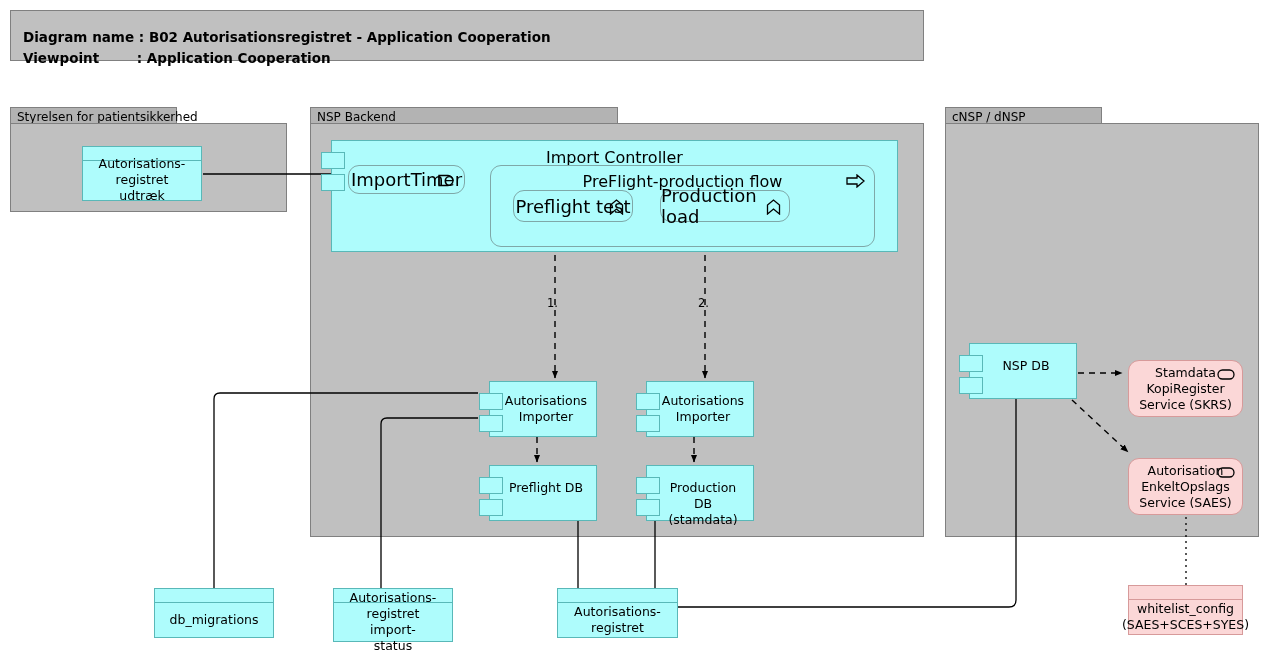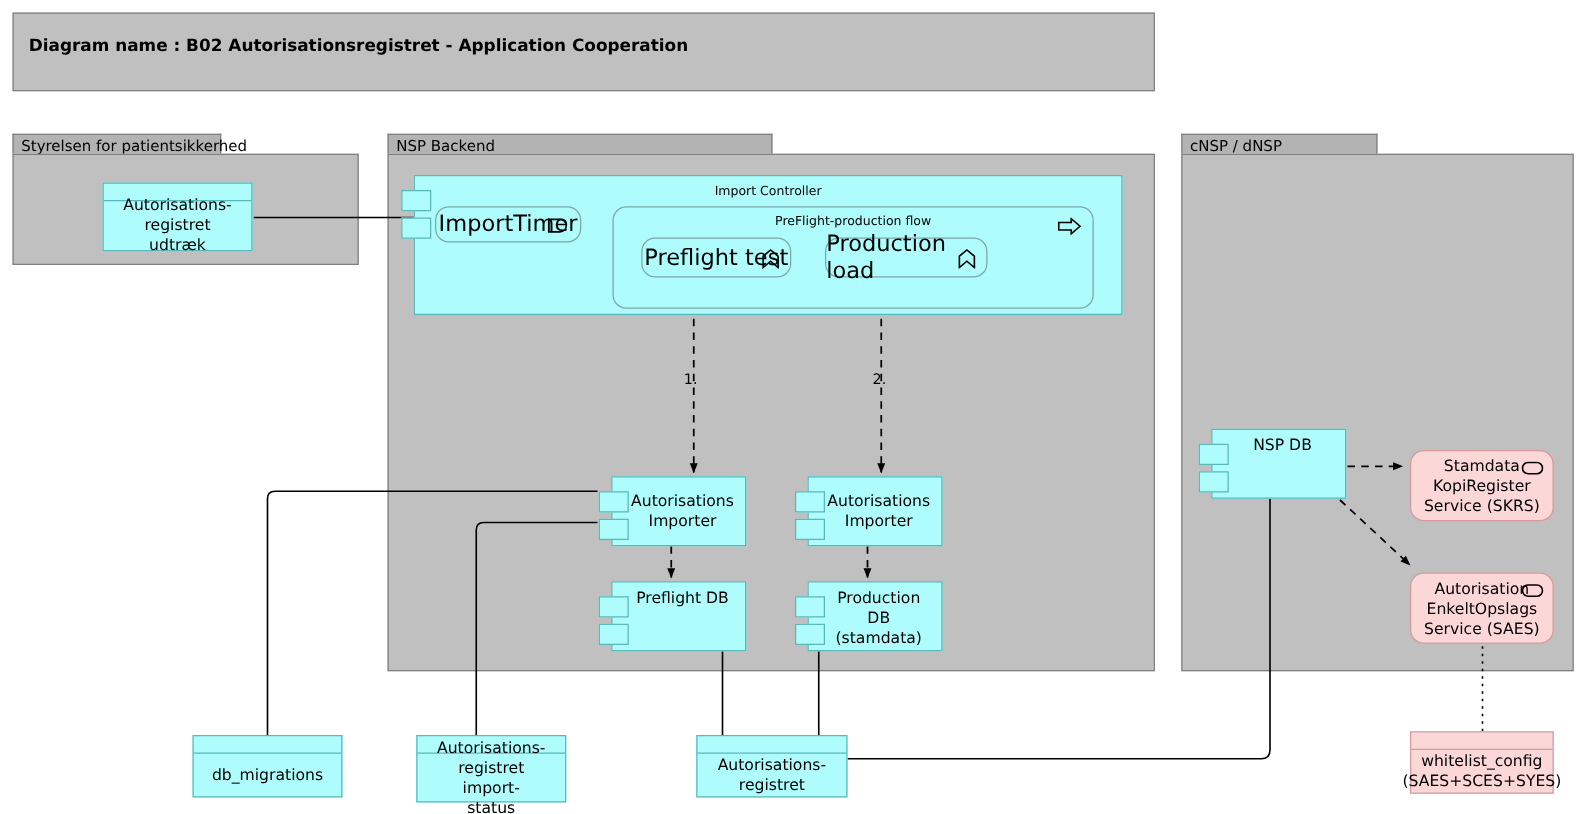--- a/index.html
+++ b/index.html
@@ -2,21 +2,21 @@
 <html><head>
 <meta charset="utf-8">
 <style>
   html,body{margin:0;padding:0;background:#ffffff;}
   body{width:1269px;height:651px;position:relative;
        font-family:"DejaVu Sans","Liberation Sans",sans-serif;
        color:#000;overflow:hidden;}
   .abs{position:absolute;box-sizing:border-box;}
 
   
-  #title-banner{left:10px;top:10px;width:914px;height:63px;
+  #title-banner{left:10px;top:10px;width:914px;height:51px;
       background:#c0c0c0;border:1px solid #808080;}
   #title-banner .line{position:absolute;left:12px;font-weight:bold;font-size:13.5px;
       letter-spacing:0px;white-space:pre;}
   #title-banner .l1{top:18px;}
   #title-banner .l2{top:39px;}
 
   
   .group-body{background:#c0c0c0;border:1px solid #808080;}
   .group-tab{background:#b3b3b3;border:1px solid #808080;border-bottom:none;}
   .group-tab span{position:absolute;left:6px;top:2px;font-size:12px;white-space:nowrap;}
@@ -33,44 +33,45 @@
 
   
   .component{background:#aefcfc;border:1px solid #59b8b8;}
   .component .tab{position:absolute;left:-11px;width:22px;height:15px;
       background:#aefcfc;border:1px solid #59b8b8;}
   .component .tab.t1{top:11px;}
   .component .tab.t2{top:33px;}
   .component .label{position:absolute;left:0;right:0;top:0;bottom:0;
       display:flex;align-items:center;justify-content:center;text-align:center;
       font-size:12.5px;line-height:16px;padding:0 6px 0 12px;}
-  .component .label.toplabel{align-items:flex-start;padding-top:4px;}
+  .component .label.toplabel{align-items:flex-start;padding-top:14px;}
 
   
   .round{border:1px solid #7fa8a8;border-radius:11px;background:#aefcfc;}
   .round .cap{position:absolute;left:0;right:0;top:0;bottom:0;
       display:flex;align-items:center;justify-content:center;
       font-size:18px;}
   .svcbox{border:1px solid #d79a9a;border-radius:11px;background:#fbd7d7;margin-top:16px;}
   .svcbox .cap{position:absolute;left:0;right:0;top:0;bottom:0;
       display:flex;flex-direction:column;align-items:center;justify-content:center;
       font-size:12.5px;line-height:16px;text-align:center;}
 
   .icon{position:absolute;}
-  .centertext{position:absolute;left:0;right:0;text-align:center;font-size:10px;}
+  .centertext{position:absolute;left:0;right:0;text-align:center;font-size:16px;}
 
   svg.layer{position:absolute;left:0;top:0;width:1269px;height:651px;
       pointer-events:none;}
   .edgelbl{position:absolute;font-size:11.5px;}
 </style>
 </head>
 <body>
 
 <div class="abs" id="title-banner">
   <div class="line l1">Diagram name : B02 Autorisationsregistret - Application Cooperation</div>
+  <div class="line l2">Viewpoint        : Application Cooperation</div>
 </div>
 
 <div class="abs group-tab" style="left:10px;top:107px;width:167px;height:16px;">
   <span>Styrelsen for patientsikkerhed</span>
 </div>
 <div class="abs group-body" style="left:10px;top:123px;width:277px;height:89px;"></div>
 
 <div class="abs group-tab" style="left:310px;top:107px;width:308px;height:16px;">
   <span>NSP Backend</span>
 </div>

